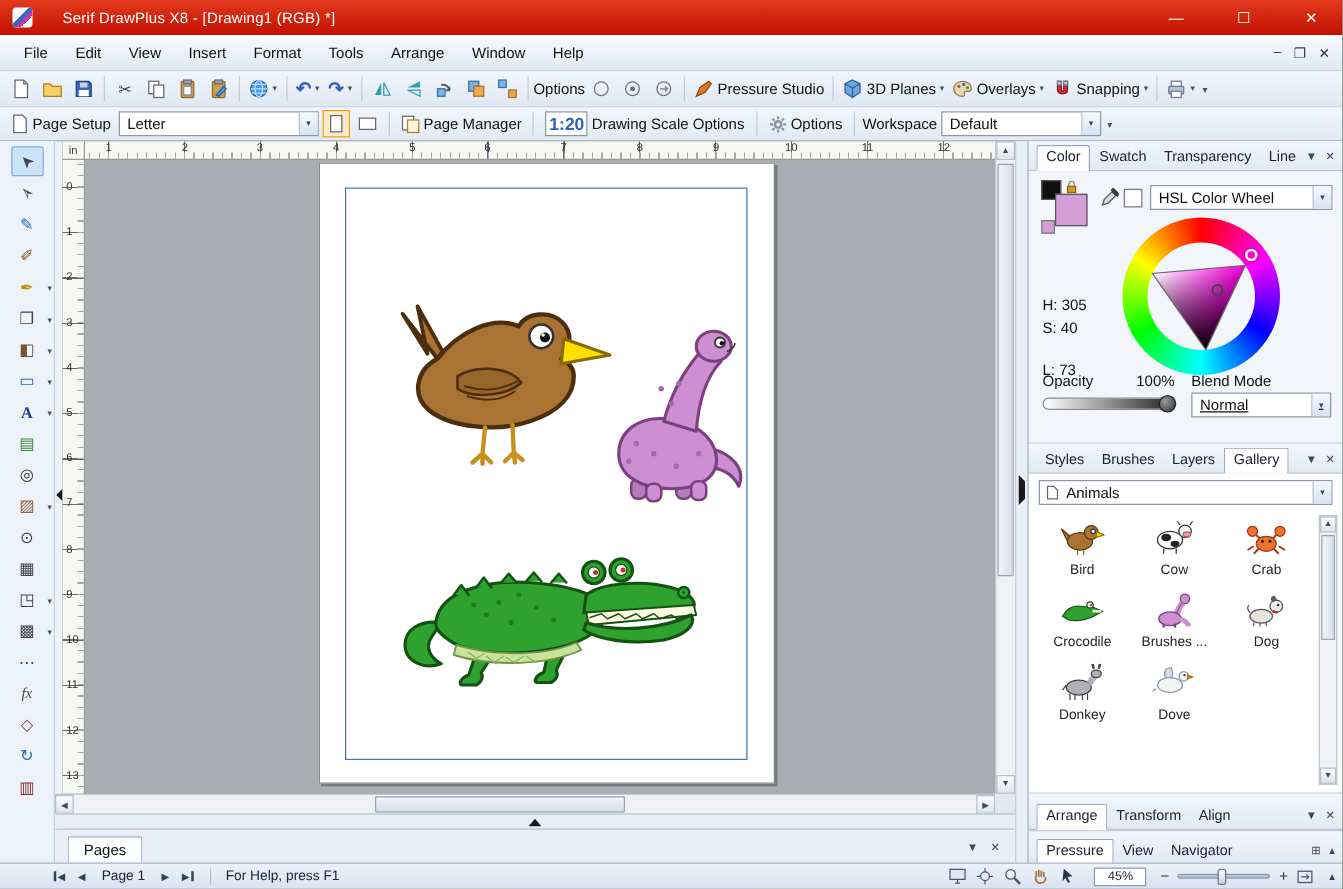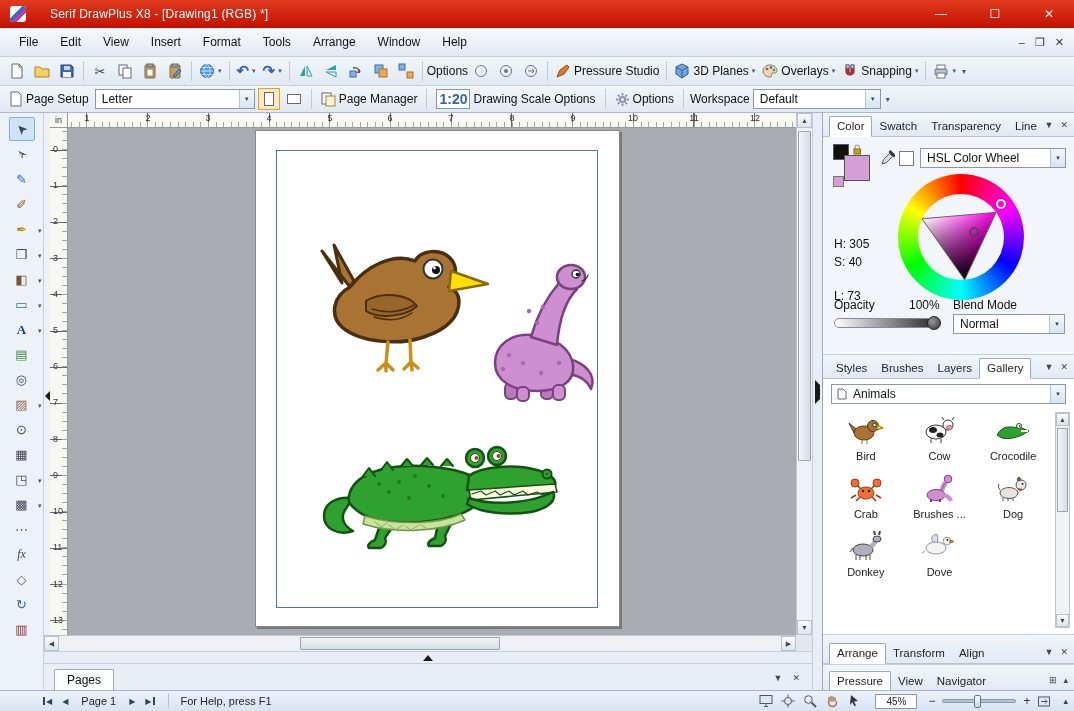--- a/index.html
+++ b/index.html
@@ -156,21 +156,21 @@
   .hue-marker { position:absolute; left:98px; top:25px; width:10px; height:10px; border:2px solid #fff;
     border-radius:50%; box-shadow:0 0 2px rgba(0,0,0,.6); z-index:2; }
   .hsl { position:absolute; left:11px; font-size:12px; color:#111; }
   .op-label { position:absolute; left:11px; top:161px; }
   .op-val { position:absolute; left:86px; top:161px; }
   .blend-label { position:absolute; left:130px; top:161px; }
   .op-slider { position:absolute; left:11px; top:181px; width:106px; height:10px; border:1px solid #889;
     border-radius:5px; background:linear-gradient(to right,#FFF,#222); }
   .op-thumb { position:absolute; right:-2px; top:-3px; width:14px; height:14px; border-radius:50%;
     background:radial-gradient(circle at 35% 35%, #999, #333); border:1px solid #222; }
-  .blend-combo { position:absolute; left:130px; top:177px; width:112px; }
+  .blend-combo { position:absolute; left:130px; top:177px; width:112px;text-decoration:underline; }
   .gal-body { position:relative; height:256px; background:#FFF; border-bottom:1px solid #C6CFDC; }
   .gal-combo { position:absolute; left:8px; top:5px; right:8px; }
   .gal-combo .doc-ic { margin-left:5px; }
   .gal-grid { position:absolute; left:6px; top:33px; right:24px; bottom:4px;
     display:grid; grid-template-columns:repeat(3,1fr); align-content:start; row-gap:8px; }
   .gal-item { text-align:center; }
   .gal-thumb { width:46px; height:36px; margin:0 auto; display:flex; align-items:center; justify-content:center; }
   .gal-label { font-size:11px; color:#222; margin-top:2px; white-space:nowrap; }
   .gal-scroll { position:absolute; right:4px; top:33px; width:15px; bottom:6px; background:#EFF1F4; border:1px solid #C0C6CE; }
   .gal-scroll .sb-arr { width:13px; height:13px; }
@@ -762,43 +762,43 @@
                   <ellipse cx="12" cy="15" rx="4" ry="3" fill="#222"></ellipse>
                   <ellipse cx="19" cy="20" rx="3.5" ry="2.5" fill="#222"></ellipse>
                   <circle cx="27" cy="10" r="5" fill="#fff" stroke="#333"></circle>
                   <ellipse cx="28.5" cy="12.5" rx="3" ry="2" fill="#E8A0A8" stroke="#A06068"></ellipse>
                   <path d="M23 5l-2-3 M31 5l2-3" stroke="#333" fill="none"></path>
                   <path d="M10 24v4 M20 24v4" stroke="#333" fill="none"></path>
                 </svg>
               </div>
             <div class="gal-label">Cow</div>
           </div>
-          <div class="gal-item" data-name="gallery-item-crocodile">
-            <div class="gal-thumb" data-name="crocodile-thumbnail">
-                <svg width="36" height="30" viewBox="0 0 36 30">
-                  <path d="M2 20 Q7 11 16 12 L27 13 L34 16 L27 20 Q16 25 7 23 Z" fill="#2FA12F" stroke="#145214"></path>
-                  <circle cx="24" cy="11" r="2.5" fill="#fff" stroke="#145214"></circle>
-                  <circle cx="24.7" cy="11" r="1" fill="#C83030"></circle>
-                  <path d="M26 16l7 0" stroke="#FFFDE4" stroke-width="2"></path>
-                </svg>
-              </div>
-            <div class="gal-label">Crocodile</div>
-          </div>
           <div class="gal-item" data-name="gallery-item-crab">
             <div class="gal-thumb" data-name="crab-thumbnail">
                 <svg width="36" height="30" viewBox="0 0 36 30">
                   <circle cx="7" cy="10" r="4" fill="#F07030" stroke="#A03810"></circle>
                   <circle cx="29" cy="10" r="4" fill="#F07030" stroke="#A03810"></circle>
                   <path d="M10 13l4 4 M26 13l-4 4 M8 22l-5 3 M12 24l-4 4 M28 22l5 3 M24 24l4 4" stroke="#A03810" fill="none" stroke-width="1.5"></path>
                   <ellipse cx="18" cy="20" rx="8" ry="6" fill="#F07030" stroke="#A03810"></ellipse>
                   <circle cx="15" cy="18" r="1.2" fill="#222"></circle>
                   <circle cx="21" cy="18" r="1.2" fill="#222"></circle>
                 </svg>
               </div>
             <div class="gal-label">Crab</div>
+          </div>
+          <div class="gal-item" data-name="gallery-item-crocodile">
+            <div class="gal-thumb" data-name="crocodile-thumbnail">
+                <svg width="36" height="30" viewBox="0 0 36 30">
+                  <path d="M2 20 Q7 11 16 12 L27 13 L34 16 L27 20 Q16 25 7 23 Z" fill="#2FA12F" stroke="#145214"></path>
+                  <circle cx="24" cy="11" r="2.5" fill="#fff" stroke="#145214"></circle>
+                  <circle cx="24.7" cy="11" r="1" fill="#C83030"></circle>
+                  <path d="M26 16l7 0" stroke="#FFFDE4" stroke-width="2"></path>
+                </svg>
+              </div>
+            <div class="gal-label">Crocodile</div>
           </div>
           <div class="gal-item" data-name="gallery-item-dinosaur">
             <div class="gal-thumb" data-name="dinosaur-thumbnail">
                 <svg width="36" height="30" viewBox="0 0 36 30">
                   <circle cx="27" cy="6" r="3.8" fill="#CE8FD0" stroke="#7A4080"></circle>
                   <path d="M25 9 C22 13 21 16 20 19" stroke="#CE8FD0" stroke-width="5" fill="none"></path>
                   <path d="M25 9 C22 13 21 16 20 19" stroke="#7A4080" stroke-width="0.8" fill="none"></path>
                   <ellipse cx="15" cy="22" rx="9" ry="5.5" fill="#CE8FD0" stroke="#7A4080"></ellipse>
                   <path d="M23 22 Q29 24 30 28" stroke="#CE8FD0" stroke-width="4" fill="none"></path>
                   <path d="M10 26v3 M19 26v3" stroke="#7A4080" stroke-width="2" fill="none"></path>

